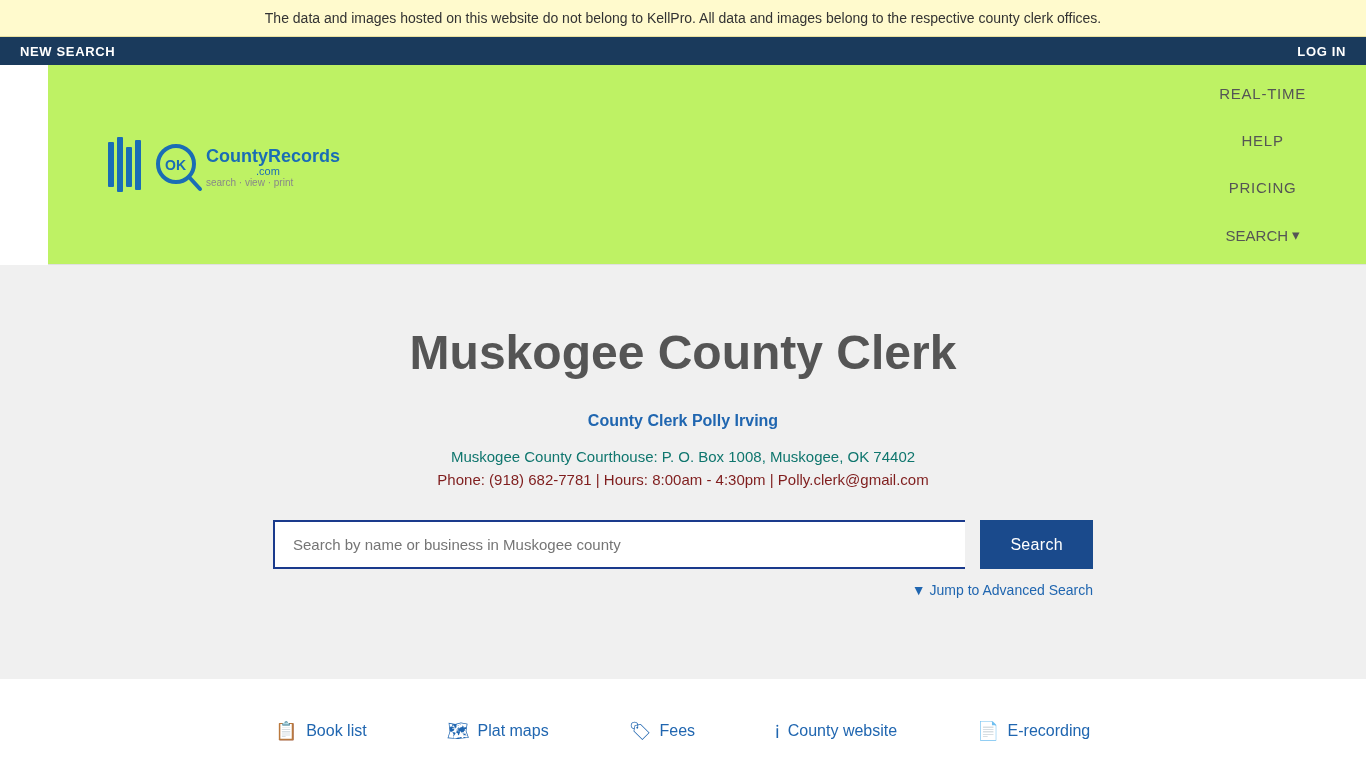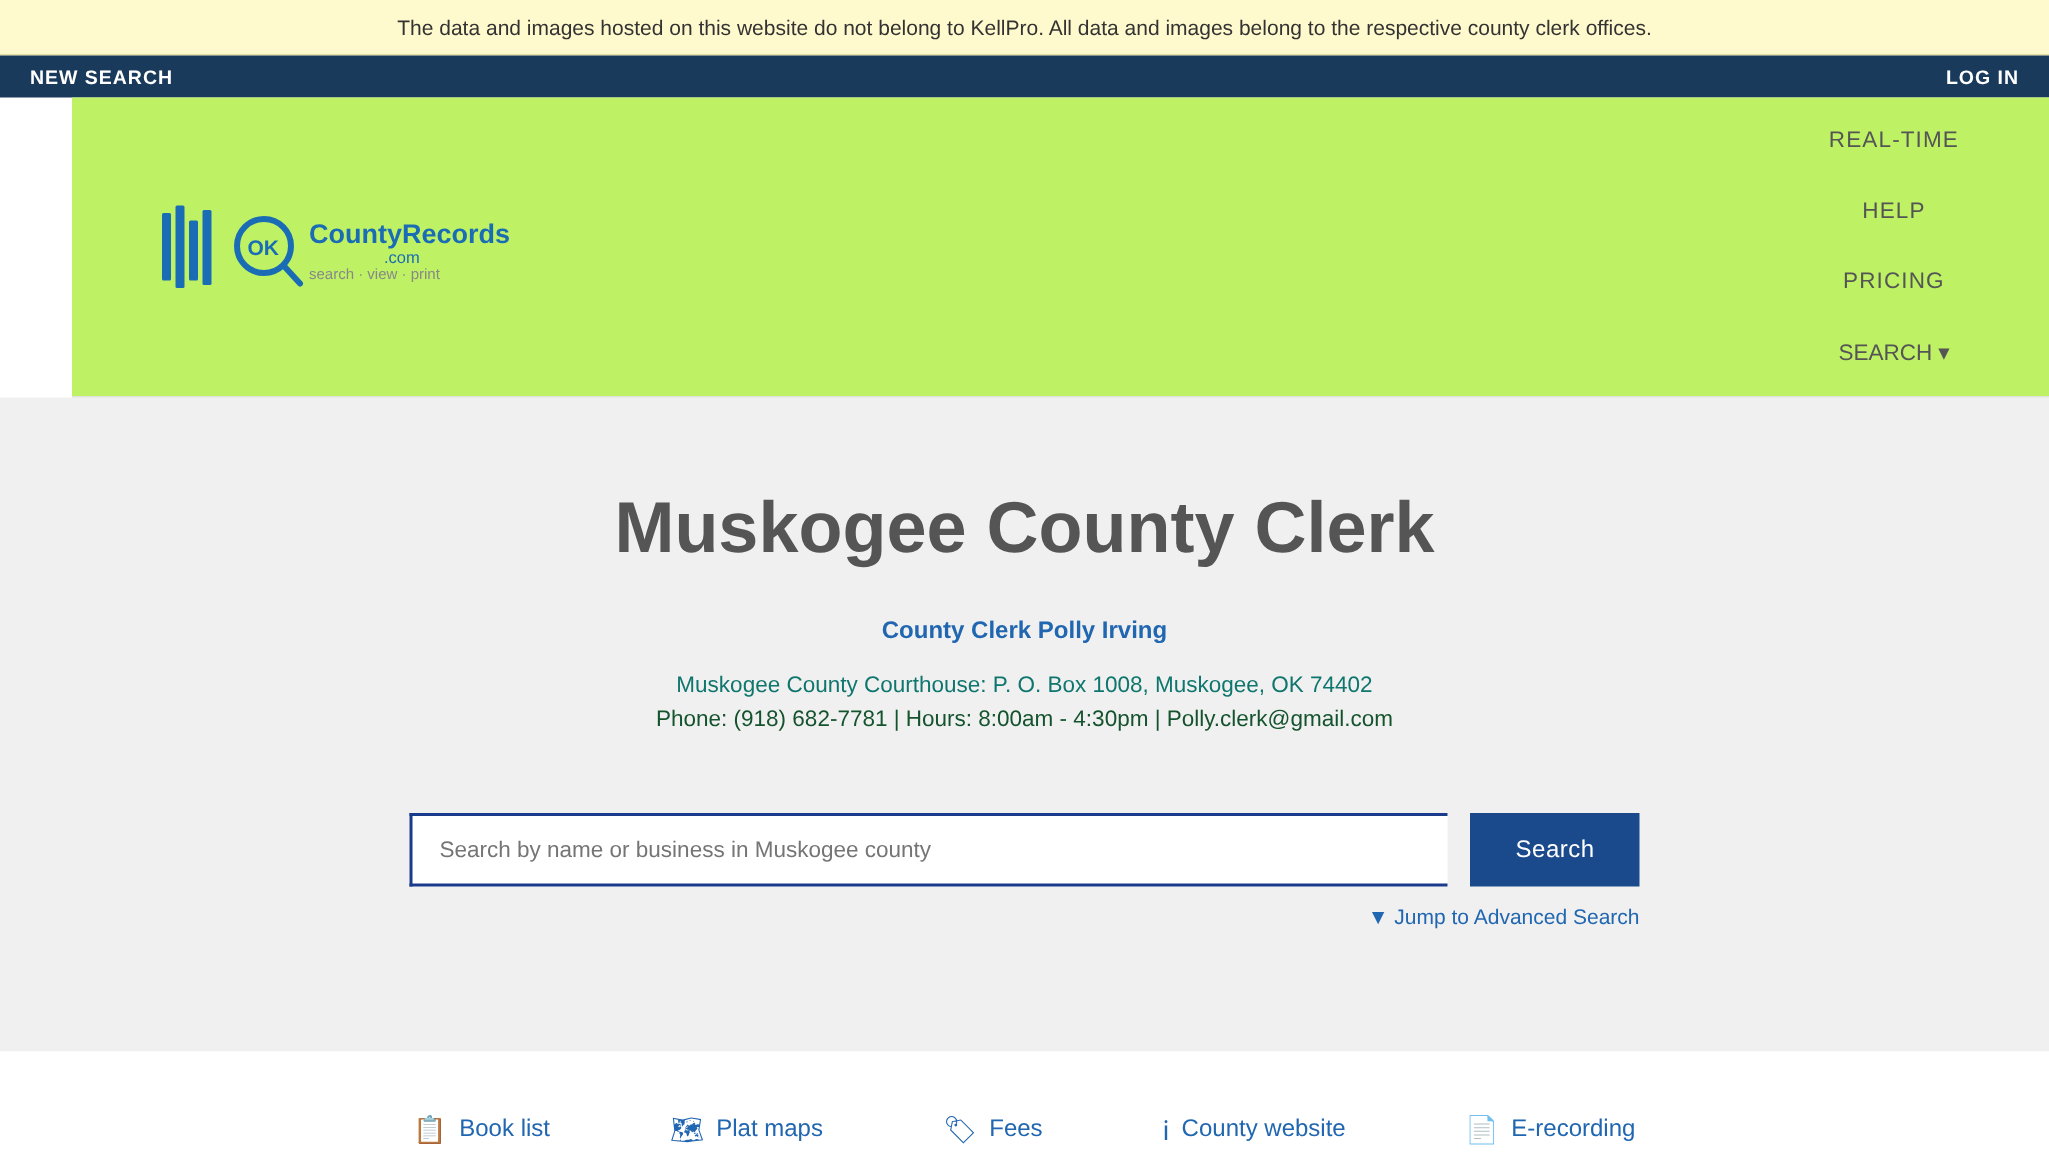--- a/index.html
+++ b/index.html
@@ -86,22 +86,22 @@
       font-weight: bold;
       margin-bottom: 18px;
     }
     .hero .address {
       font-size: 15px;
       color: #0f766e;
       margin-bottom: 6px;
     }
     .hero .phone {
       font-size: 15px;
-      color: #14532d;
-      margin-bottom: 54px;
+      color: #7f1d1d;
+      margin-bottom: 32px;
     }
 
     
     .search-box {
       display: flex;
       justify-content: center;
       max-width: 820px;
       margin: 0 auto 12px;
       gap: 15px;
     }

